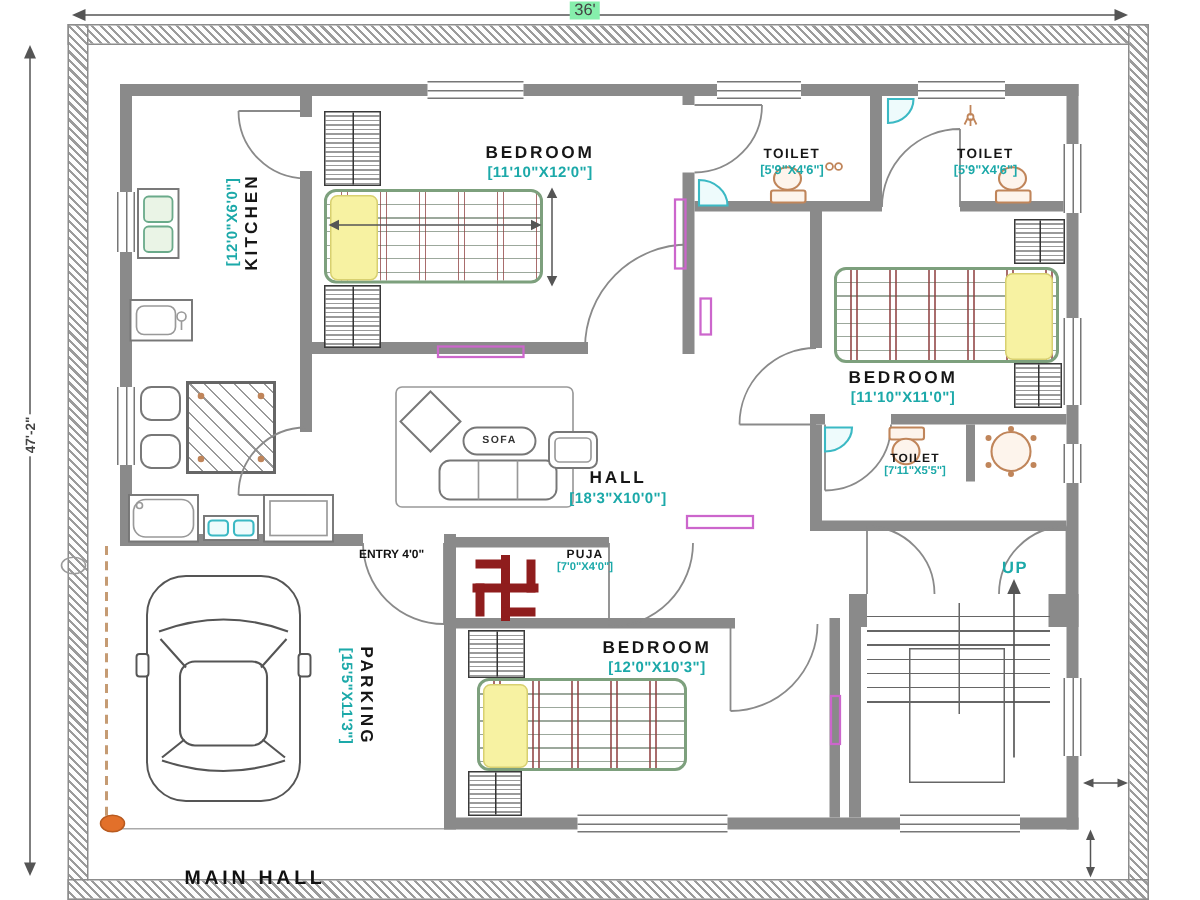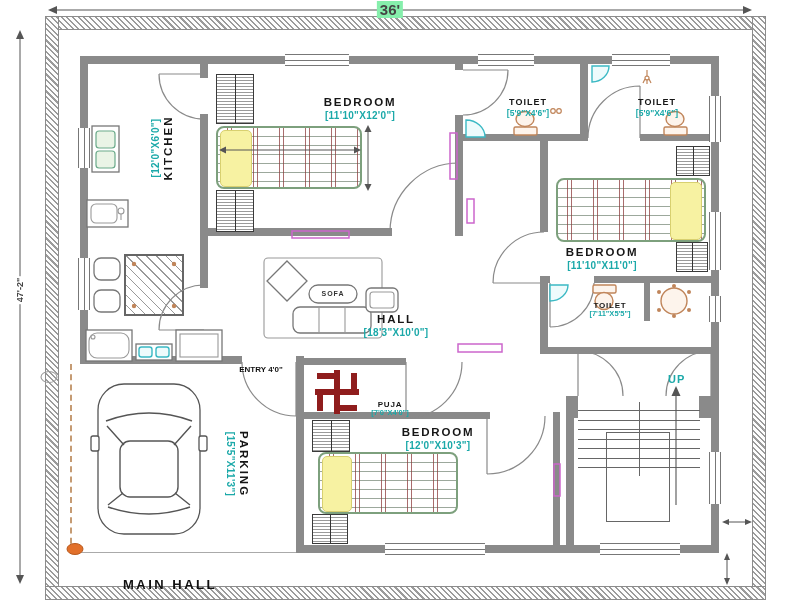--- a/index.html
+++ b/index.html
@@ -39,21 +39,21 @@
   .vwrap{position:absolute;width:0;height:0;}
   .vinner{position:absolute;display:flex;flex-direction:column;text-align:center;white-space:nowrap;line-height:1.2;}
   .vinner.ccw{transform:translate(-50%,-50%) rotate(-90deg);}
   .vinner.cw{transform:translate(-50%,-50%) rotate(90deg);}
   .vinner .rname{font-size:11.5px;letter-spacing:2px;}
   .vinner .rdims{font-size:10px;letter-spacing:.3px;}
   .entry-label{position:absolute;transform:translateX(-50%);font-size:8px;font-weight:bold;color:#111;white-space:nowrap;}
   .gate-label{position:absolute;transform:translateX(-50%);font-size:13px;font-weight:bold;letter-spacing:2.5px;color:#111;white-space:nowrap;}
   .up-label{position:absolute;font-size:11px;font-weight:bold;color:var(--teal,#1ca9a9);letter-spacing:1px;}
   .sofa-label{position:absolute;transform:translateX(-50%);font-size:7px;font-weight:bold;letter-spacing:1px;color:#333;}
-  .dim-label{position:absolute;transform:translateX(-50%);font-size:15px;font-weight:bold;color:#444;background:#86efac;padding:0 3px;}
+  .dim-label{position:absolute;transform:translateX(-50%);font-size:11px;font-weight:normal;color:#444;background:#86efac;padding:0 3px;}
   .dim-label-v{position:absolute;font-size:9px;font-weight:bold;color:#444;background:#fff;padding:0 2px;
                transform:translate(-50%,-50%) rotate(-90deg);white-space:nowrap;}
   svg.overlay{position:absolute;left:0;top:0;pointer-events:none;}
   .door{stroke:#8a8a8a;fill:none;stroke-width:1.2;}
   .ln{stroke:#555;fill:none;stroke-width:1.4;}
   .ln2{stroke:#999;fill:none;stroke-width:1.1;}
   .fixg{stroke:#777;fill:#fff;stroke-width:1.3;}
   .sw{stroke:var(--swastika,#8f1d1d);fill:none;stroke-width:6;stroke-linecap:square;}
   .tan{stroke:var(--tan,#c0855a);fill:#fdf4ec;stroke-width:1.4;}
   .tanln{stroke:var(--tan,#c0855a);fill:none;stroke-width:1.2;}
@@ -278,25 +278,25 @@
     <span class="rdims">[5'9"X4'6"]</span>
   </div>
   <div class="hlabel lbl-lg" style="left:602px;top:246px">
     <span class="rname">BEDROOM</span>
     <span class="rdims">[11'10"X11'0"]</span>
   </div>
   <div class="hlabel lbl-sm" style="left:610px;top:301px">
     <span class="rname">TOILET</span>
     <span class="rdims">[7'11"X5'5"]</span>
   </div>
-  <div class="hlabel lbl-lg" style="left:396px;top:313px">
+  <div class="hlabel lbl-lg" style="left:412px;top:313px">
     <span class="rname">HALL</span>
     <span class="rdims">[18'3"X10'0"]</span>
   </div>
-  <div class="hlabel lbl-sm" style="left:390px;top:400px">
+  <div class="hlabel lbl-sm" style="left:390px;top:365px">
     <span class="rname">PUJA</span>
     <span class="rdims">[7'0"X4'0"]</span>
   </div>
   <div class="hlabel lbl-lg" style="left:438px;top:426px">
     <span class="rname">BEDROOM</span>
     <span class="rdims">[12'0"X10'3"]</span>
   </div>
 
   <div class="vwrap" style="left:163px;top:148px">
     <div class="vinner ccw">

